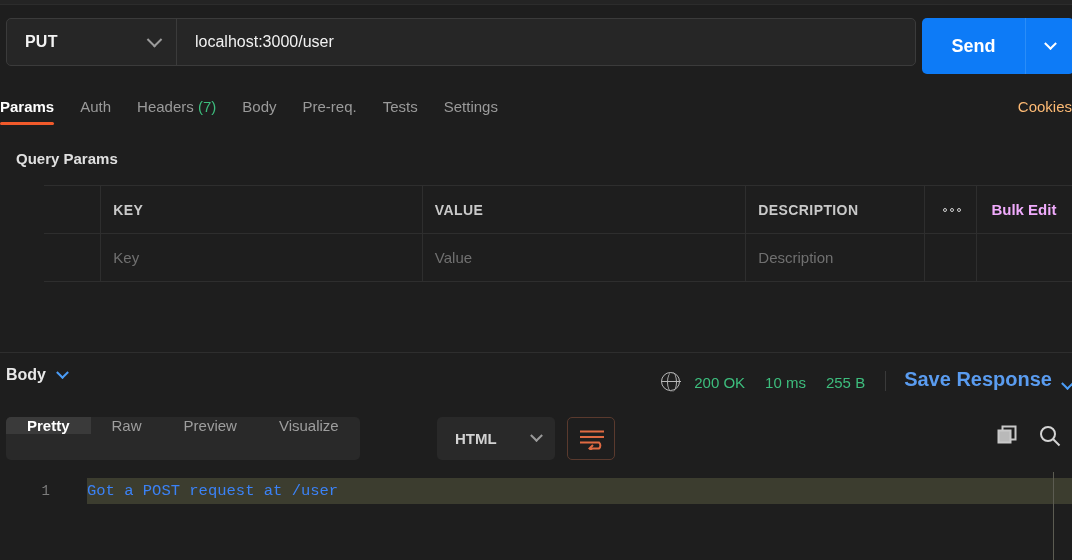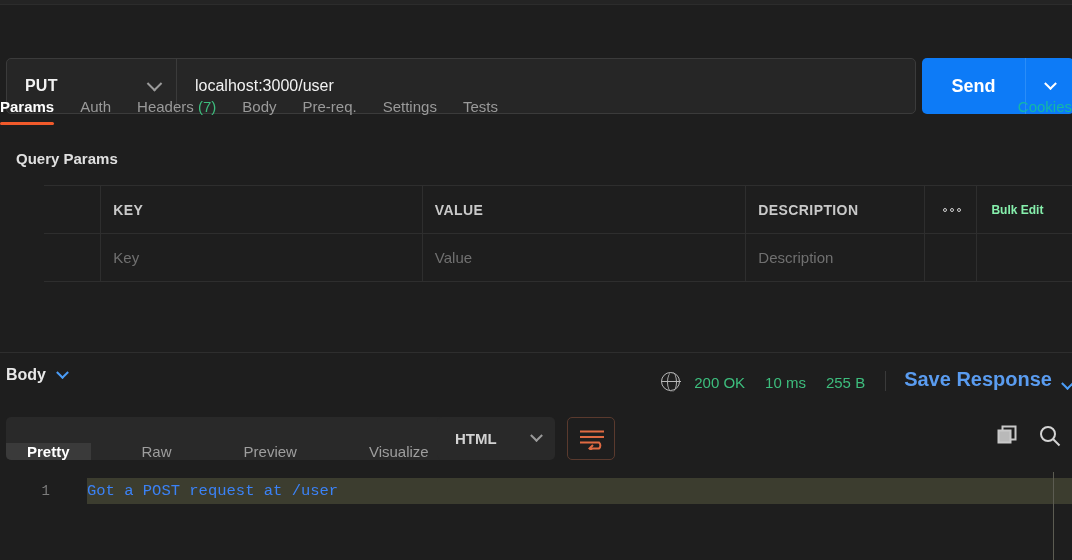--- a/index.html
+++ b/index.html
@@ -12,22 +12,22 @@
   body { position: relative; }
 
   
   .top-strip {
     position: absolute; left: 0; top: 0; width: 1072px; height: 5px;
     background: #242424; border-bottom: 1px solid #2c2c2c;
   }
 
   
   .url-row {
-    position: absolute; left: 0; top: 18px; width: 1072px; height: 56px;
-    display: flex; align-items: stretch; margin-top: 40px;
+    position: absolute; left: 0; top: 18px; width: 1072px; height: 48px;
+    display: flex; align-items: stretch;
   }
   .url-box {
     margin-left: 6px;
     width: 910px;
     border: 1px solid #3b3b3b;
     border-radius: 5px;
     background: #262626;
     display: flex; align-items: stretch;
     overflow: hidden;
   }
@@ -87,21 +87,21 @@
   }
   .tab:first-child { margin-left: 0; padding-left: 0; }
   .tab.active { color: #ffffff; font-weight: bold; }
   .tab.active::after {
     content: ""; position: absolute; left: 0; right: 13px; bottom: 9px;
     height: 3px; background: #f15a2b; border-radius: 2px;
   }
   .tab .badge { color: #3dbd7d; }
   .cookies-link {
     position: absolute; right: 0; top: 98px;
-    color: #14b8a6; font-size: 15px; cursor: pointer;
+    color: #fdba74; font-size: 15px; cursor: pointer;
   }
 
   
   .qp-title {
     position: absolute; left: 16px; top: 150px;
     color: #e0e0e0; font-size: 15px; font-weight: bold;
   }
   .qp-table {
     position: absolute; left: 0; top: 185px; width: 1072px; padding-left: 44px;
   }
@@ -116,21 +116,21 @@
     overflow: hidden; white-space: nowrap;
   }
   .c-check { width: 60px; padding: 0; }
   .c-key   { width: 336px; }
   .c-val   { width: 338px; }
   .c-desc  { width: 186px; }
   .c-dots  { width: 54px; justify-content: center; }
   .c-bulk  { width: 98px; border-right: none; padding-left: 14px; }
   .hdr { color: #c9c9c9; font-weight: bold; font-size: 14px; letter-spacing: .4px; }
   .ph  { color: #707070; }
-  .bulk-label { color: #86efac; font-weight: bold; font-size: 12px; cursor: pointer; }
+  .bulk-label { color: #f0abfc; font-weight: bold; font-size: 15px; cursor: pointer; }
   .dots-icon { display: flex; gap: 3px; align-items: center; }
   .dots-icon i {
     width: 4px; height: 4px; border-radius: 50%;
     border: 1px solid #cfcfcf; display: block;
   }
 
   
   .resp-sep {
     position: absolute; left: 0; top: 352px; width: 1072px;
     border-top: 1px solid #2e2e2e;
@@ -160,21 +160,21 @@
     margin-top: -1px; height: 0; border-top: 1.5px solid #b7b7b7;
   }
   .stat { color: #3dbd7d; margin-right: 20px; white-space: nowrap; }
   .vdiv { width: 1px; height: 20px; background: #3a3a3a; margin: 0 18px 0 0; }
   .save-resp { color: #5a9cf0; font-weight: bold; font-size: 20px; cursor: pointer; margin-right: 11px; }
 
   
   .seg {
     position: absolute; left: 6px; top: 417px;
     height: 43px; background: #292929; border-radius: 5px;
-    display: flex; align-items: flex-end; overflow: hidden; gap: 30px;
+    display: flex; align-items: flex-start; overflow: hidden;
   }
   .seg-item {
     display: flex; align-items: center; justify-content: center;
     padding: 0 21px; color: #9e9e9e; font-size: 15px; cursor: pointer;
   }
   .seg-item.active { background: #3a3a3a; color: #ffffff; font-weight: bold; }
   .fmt-select {
     position: absolute; left: 437px; top: 417px;
     width: 118px; height: 43px; background: #292929; border-radius: 5px;
     display: flex; align-items: center; justify-content: space-between;
@@ -255,24 +255,24 @@
     <span>Headers</span>
     <span class="badge">(7)</span>
   </div>
   <div class="tab">
     <span>Body</span>
   </div>
   <div class="tab">
     <span>Pre-req.</span>
   </div>
   <div class="tab">
+    <span>Tests</span>
+  </div>
+  <div class="tab">
     <span>Settings</span>
-  </div>
-  <div class="tab">
-    <span>Tests</span>
   </div>
 </div>
 <div class="cookies-link">Cookies</div>
 
 <div class="qp-title">Query Params</div>
 
 <div class="qp-table">
   <div class="qp-row">
     <div class="qp-cell c-check"></div>
     <div class="qp-cell c-key hdr">KEY</div>

